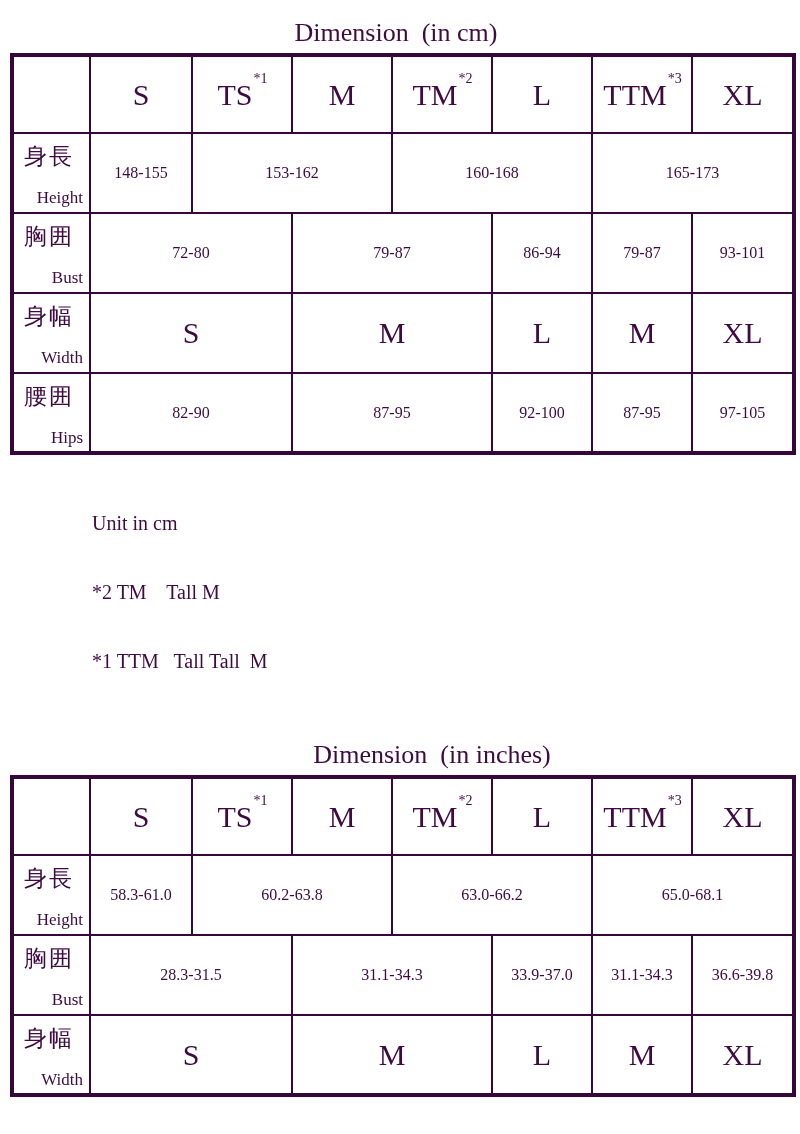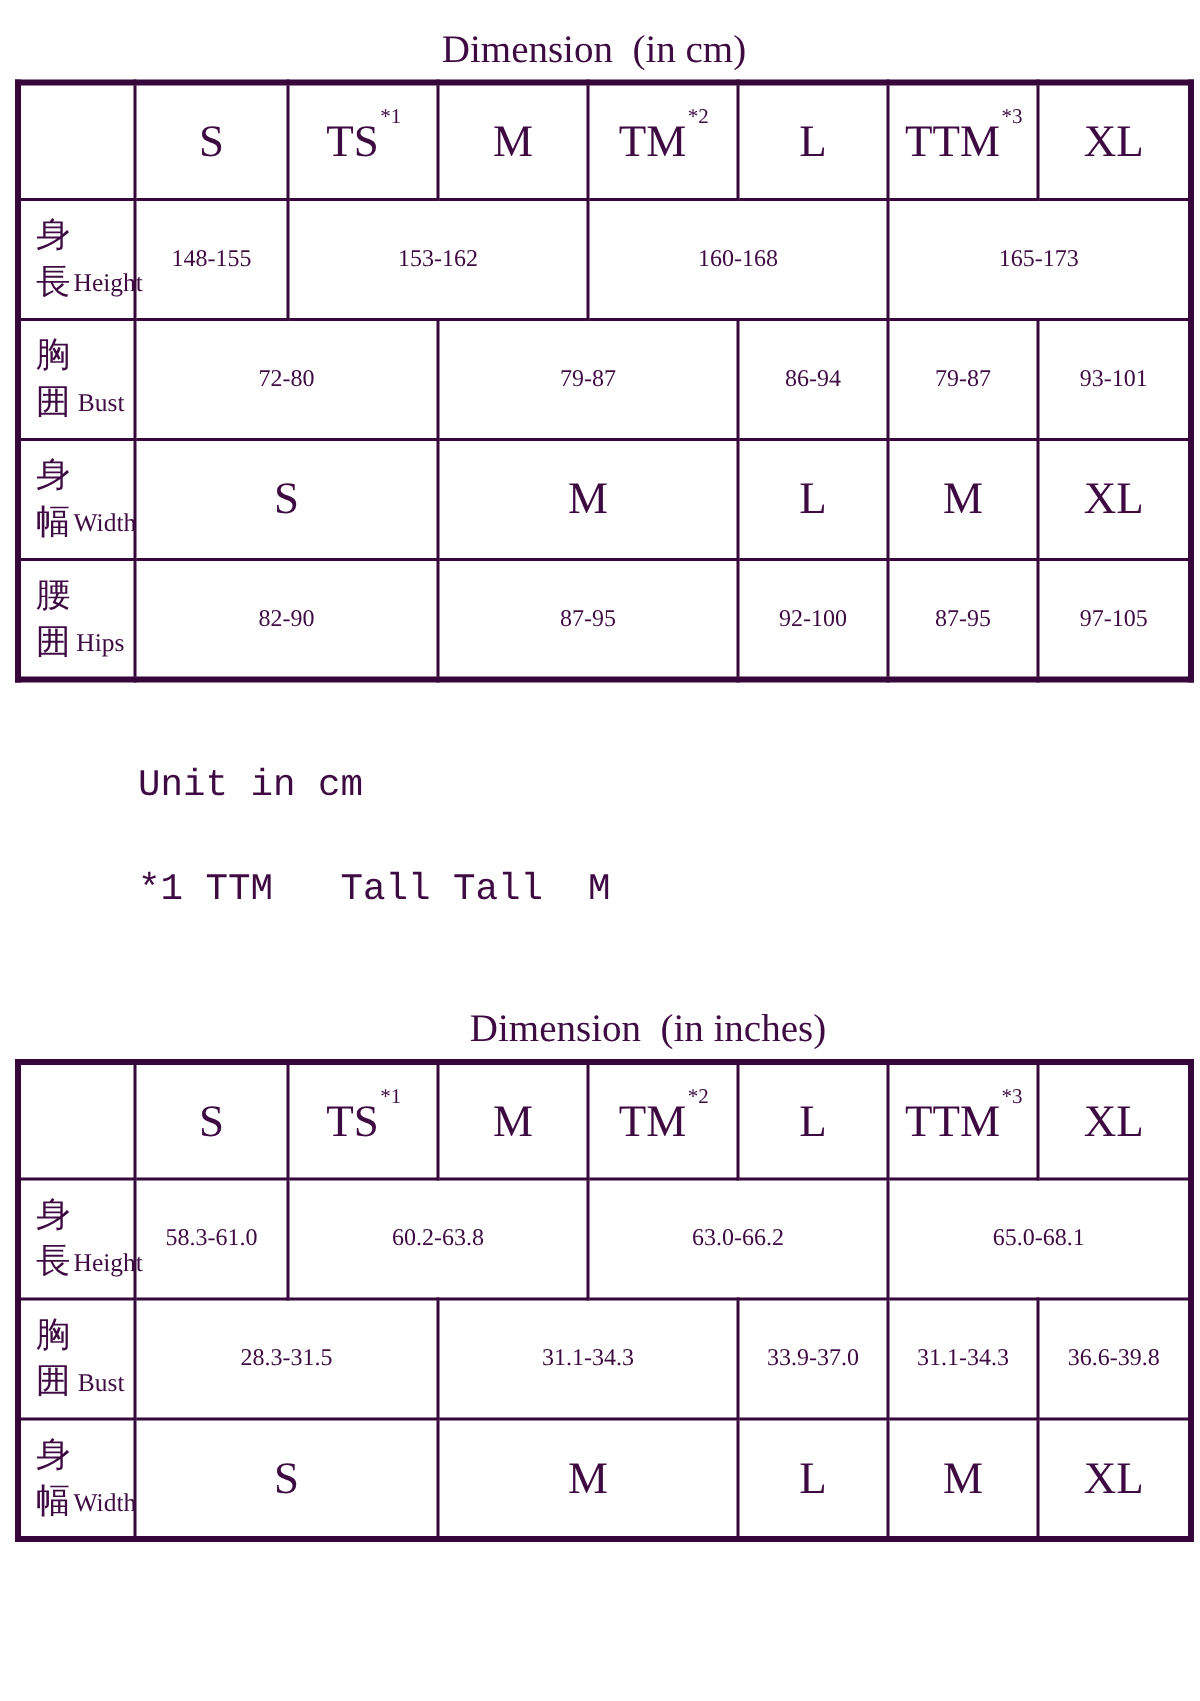--- a/index.html
+++ b/index.html
@@ -52,41 +52,41 @@
   sup.fnmark {
     font-size: 14px;
     position: relative;
     top: -11px;
     left: 1px;
   }
 
   th.rowlabel { vertical-align: top; }
   .labwrap {
     display: flex;
-    flex-direction: row;
+    flex-direction: column;
     justify-content: space-between;
     height: 76px;
     padding: 7px 6px 11px 10px;
+    gap: 16px;
   }
   .cn { font-size: 23px; text-align: left; letter-spacing: 2px; }
   .en { font-size: 17px; align-self: flex-end; }
 
   td.val {
     font-size: 16px;
     text-align: center;
     vertical-align: middle;
   }
   td.letter { font-size: 30px; }
 
   .footnotes {
     margin: 11px 0 0 92px;
-    font-size: 25px;
+    font-size: 20px;
     line-height: 23px;
     white-space: pre;
-    font-family: Liberation Mono, monospace;
   }
 </style>
 </head>
 <body>
 
 <div class="page">
 
   <div class="section section-1">
     <div class="tbl-title">Dimension  (in cm)</div>
 
@@ -165,20 +165,21 @@
         <td class="val" colspan="2">87-95</td>
         <td class="val" colspan="1">92-100</td>
         <td class="val" colspan="1">87-95</td>
         <td class="val" colspan="1">97-105</td>
       </tr>
     </tbody>
       </table>
 
     <div class="footnotes">
       <div class="fn">Unit in cm</div>
+      <div class="fn">*2 TM    Tall M</div>
       <div class="fn">*1 TTM   Tall Tall  M</div>
     </div>
   </div>
 
   <div class="section section-2">
     <div class="tbl-title">Dimension  (in inches)</div>
 
     <table class="size-table">
       <colgroup>
         <col style="width:78px">

